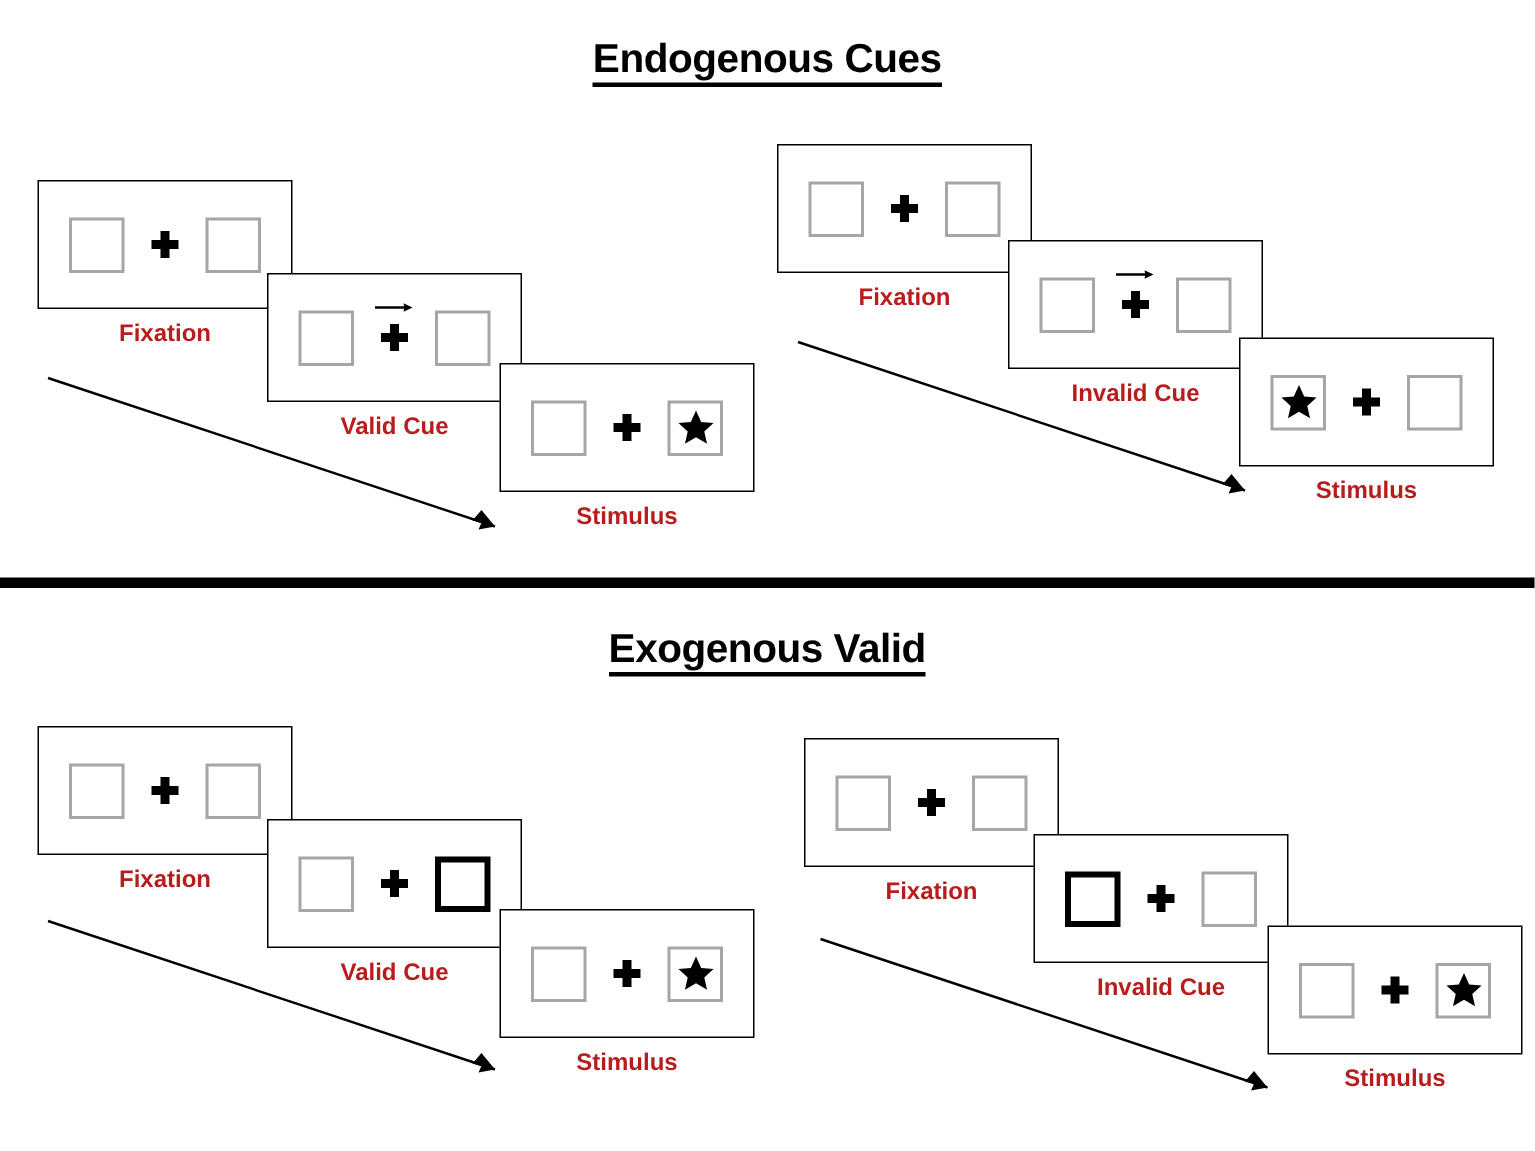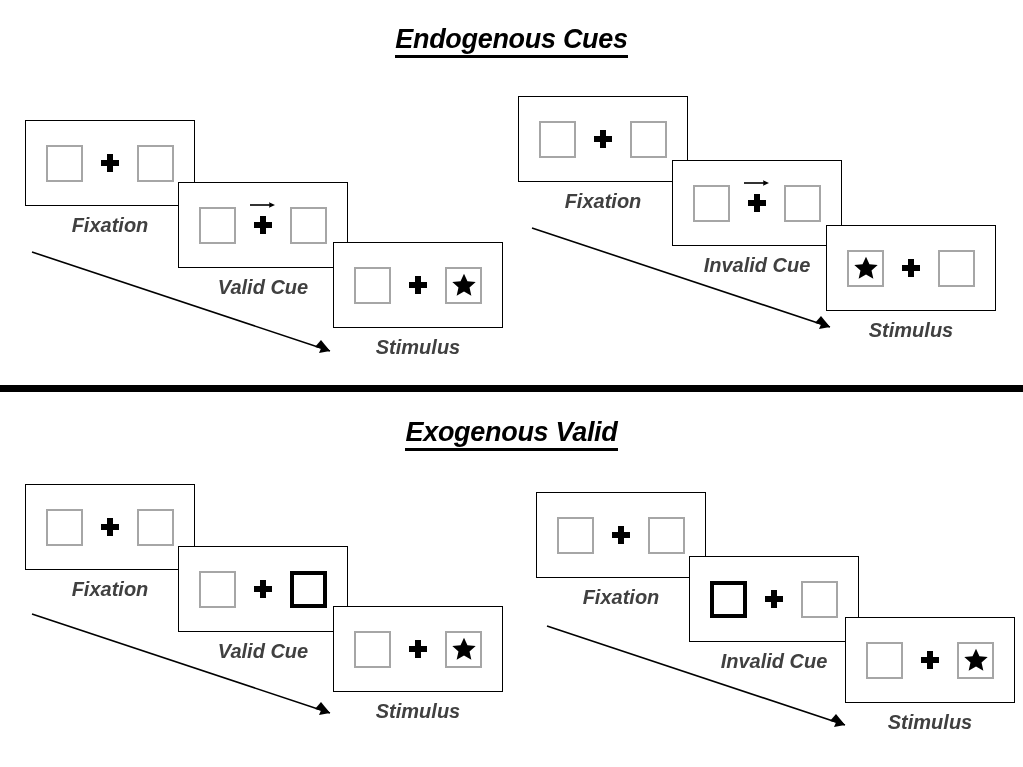--- a/index.html
+++ b/index.html
@@ -13,21 +13,20 @@
     position: relative;
     overflow: hidden;
     font-family: "Liberation Sans", sans-serif;
   }
 
   .stage {
     position: absolute;
     left: 0; top: 0;
     width: 1023px;
     height: 767px;
-    font-style: italic;
   }
 
   
   .section-title {
     position: absolute;
     width: 1023px;
     text-align: center;
     font-size: 27px;
     font-weight: bold;
     color: #000000;
@@ -114,23 +113,23 @@
     transform: translateX(-50%);
     top: -17px;
     width: 28px;
     height: 12px;
   }
   .cue-arrow svg { display: block; }
 
   
   .stage-label {
     position: absolute;
-    font-size: 20px;
+    font-size: 16px;
     font-weight: bold;
-    color: #404040;
+    color: #b91c1c;
     white-space: nowrap;
     text-align: center;
   }
 
   
   .time-arrow {
     position: absolute;
     pointer-events: none;
   }
   .time-arrow svg { display: block; overflow: visible; }

